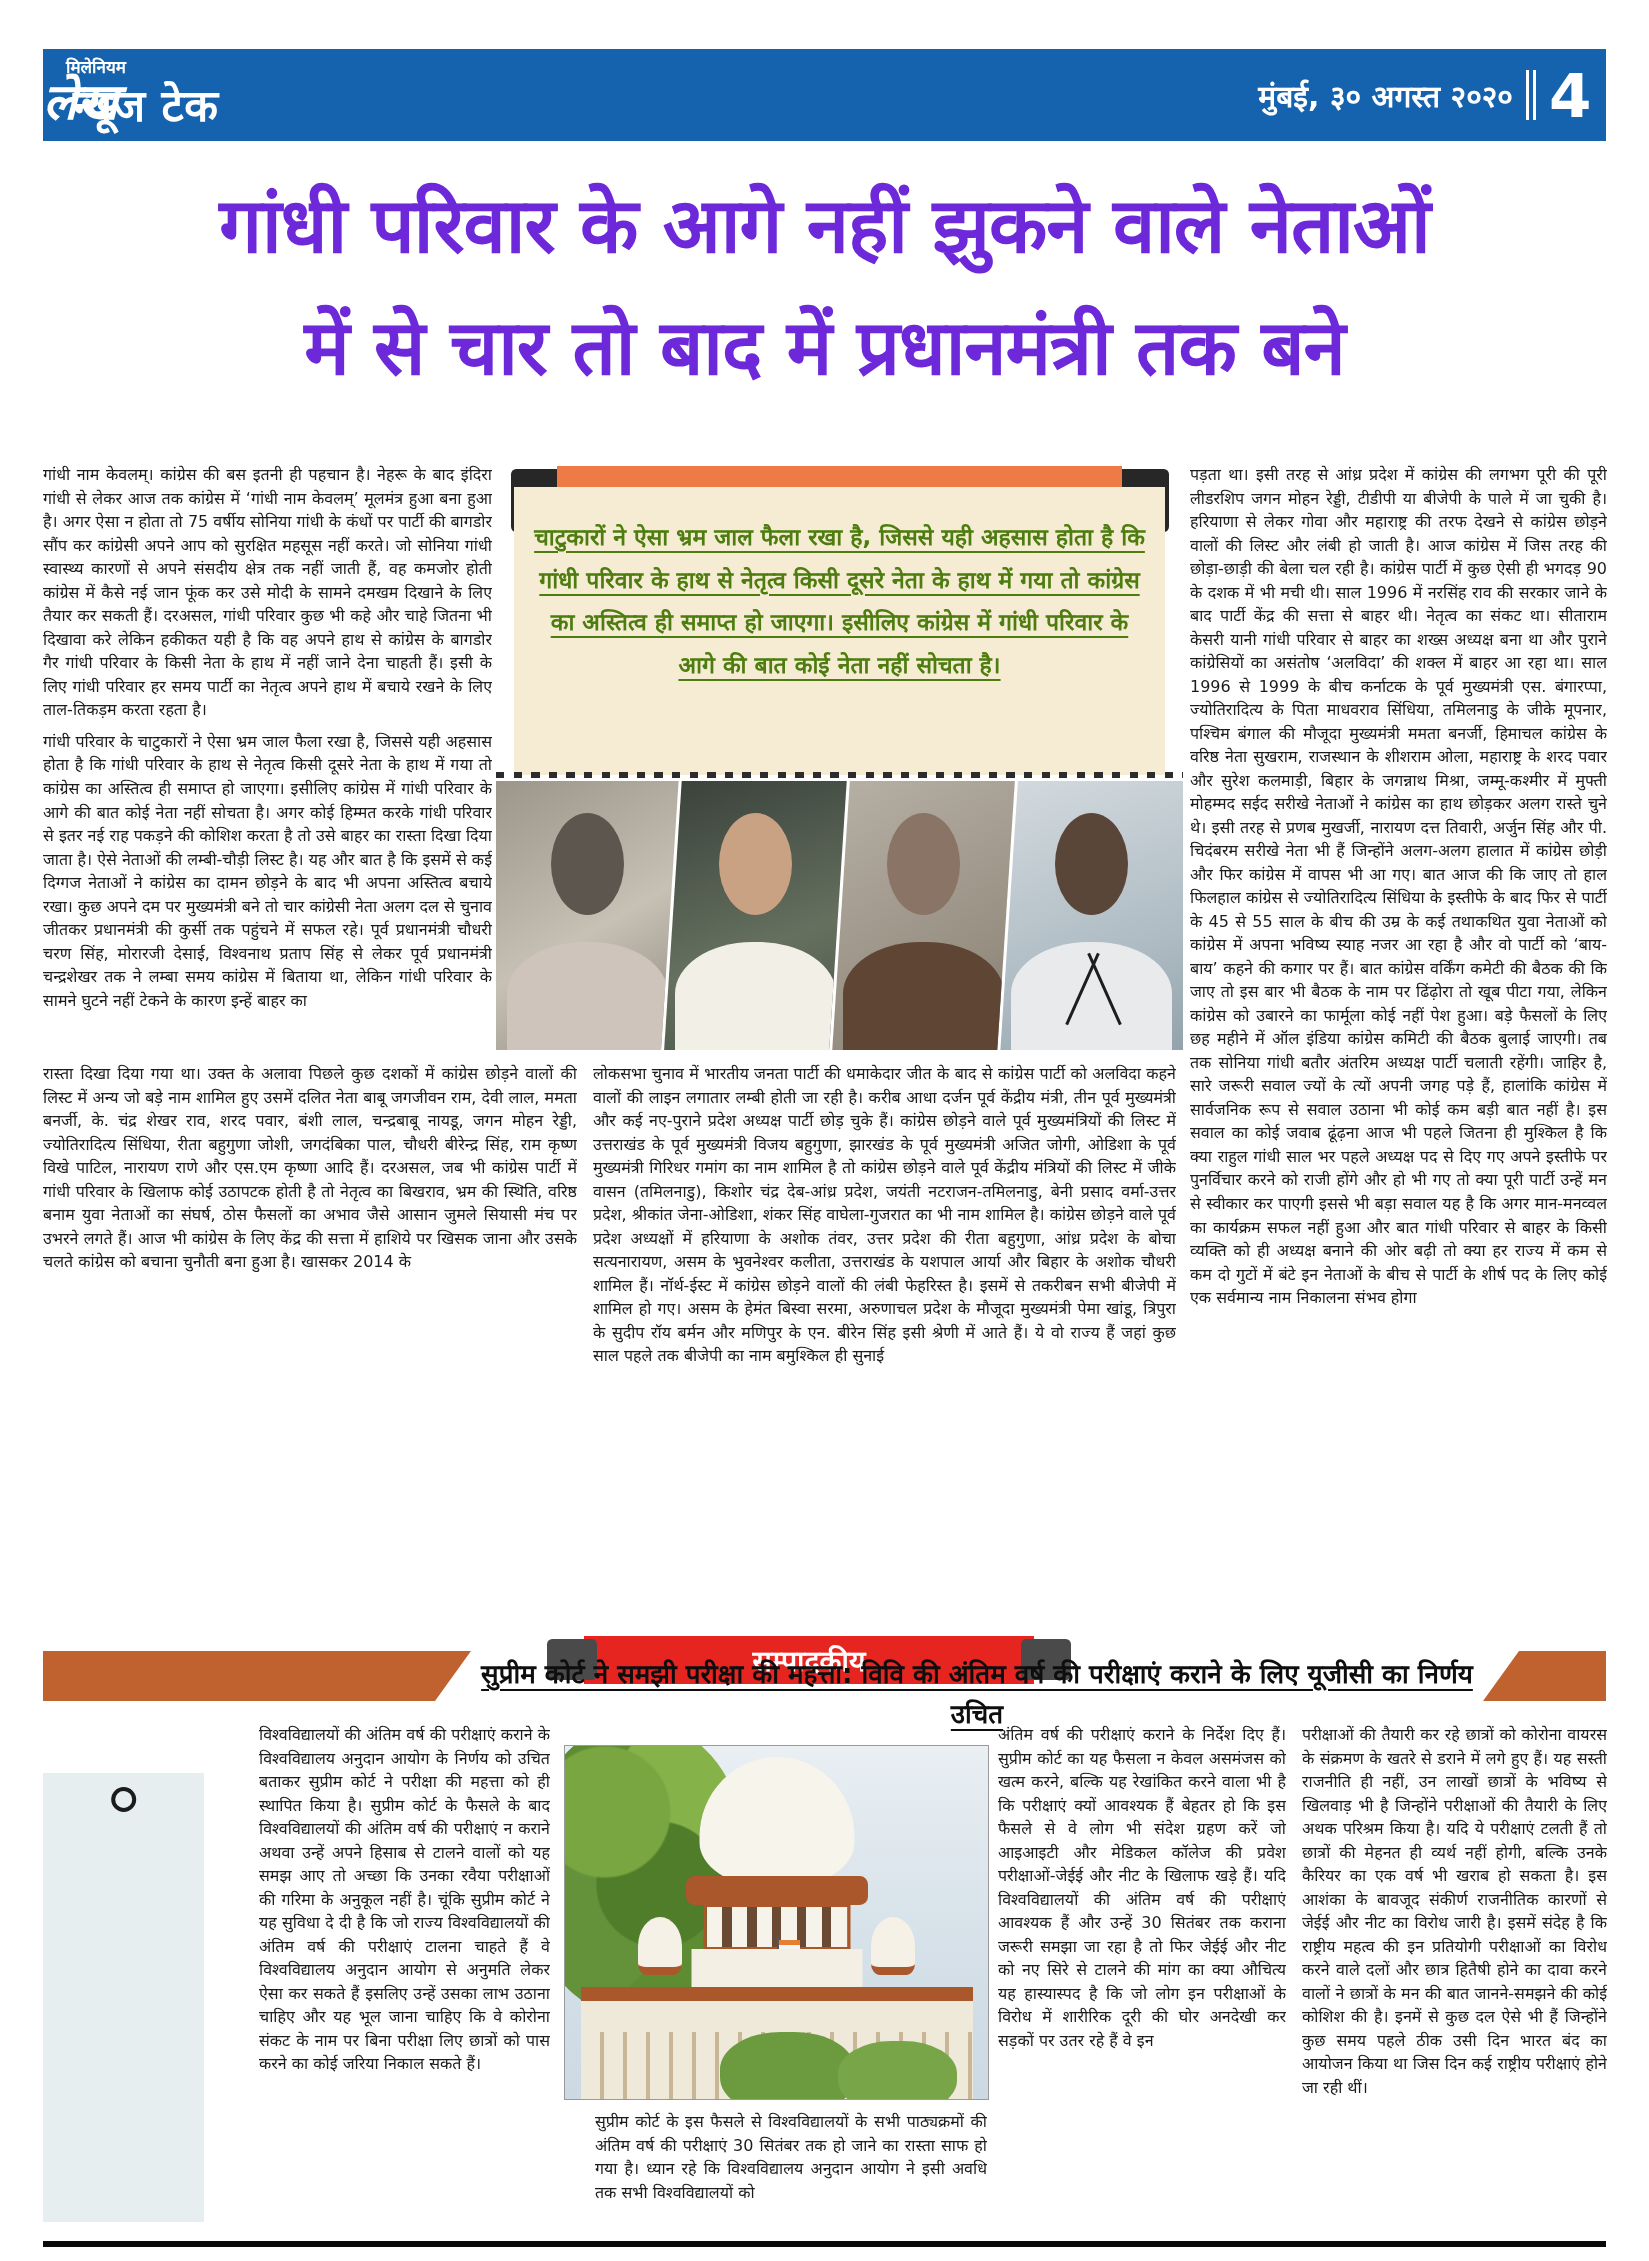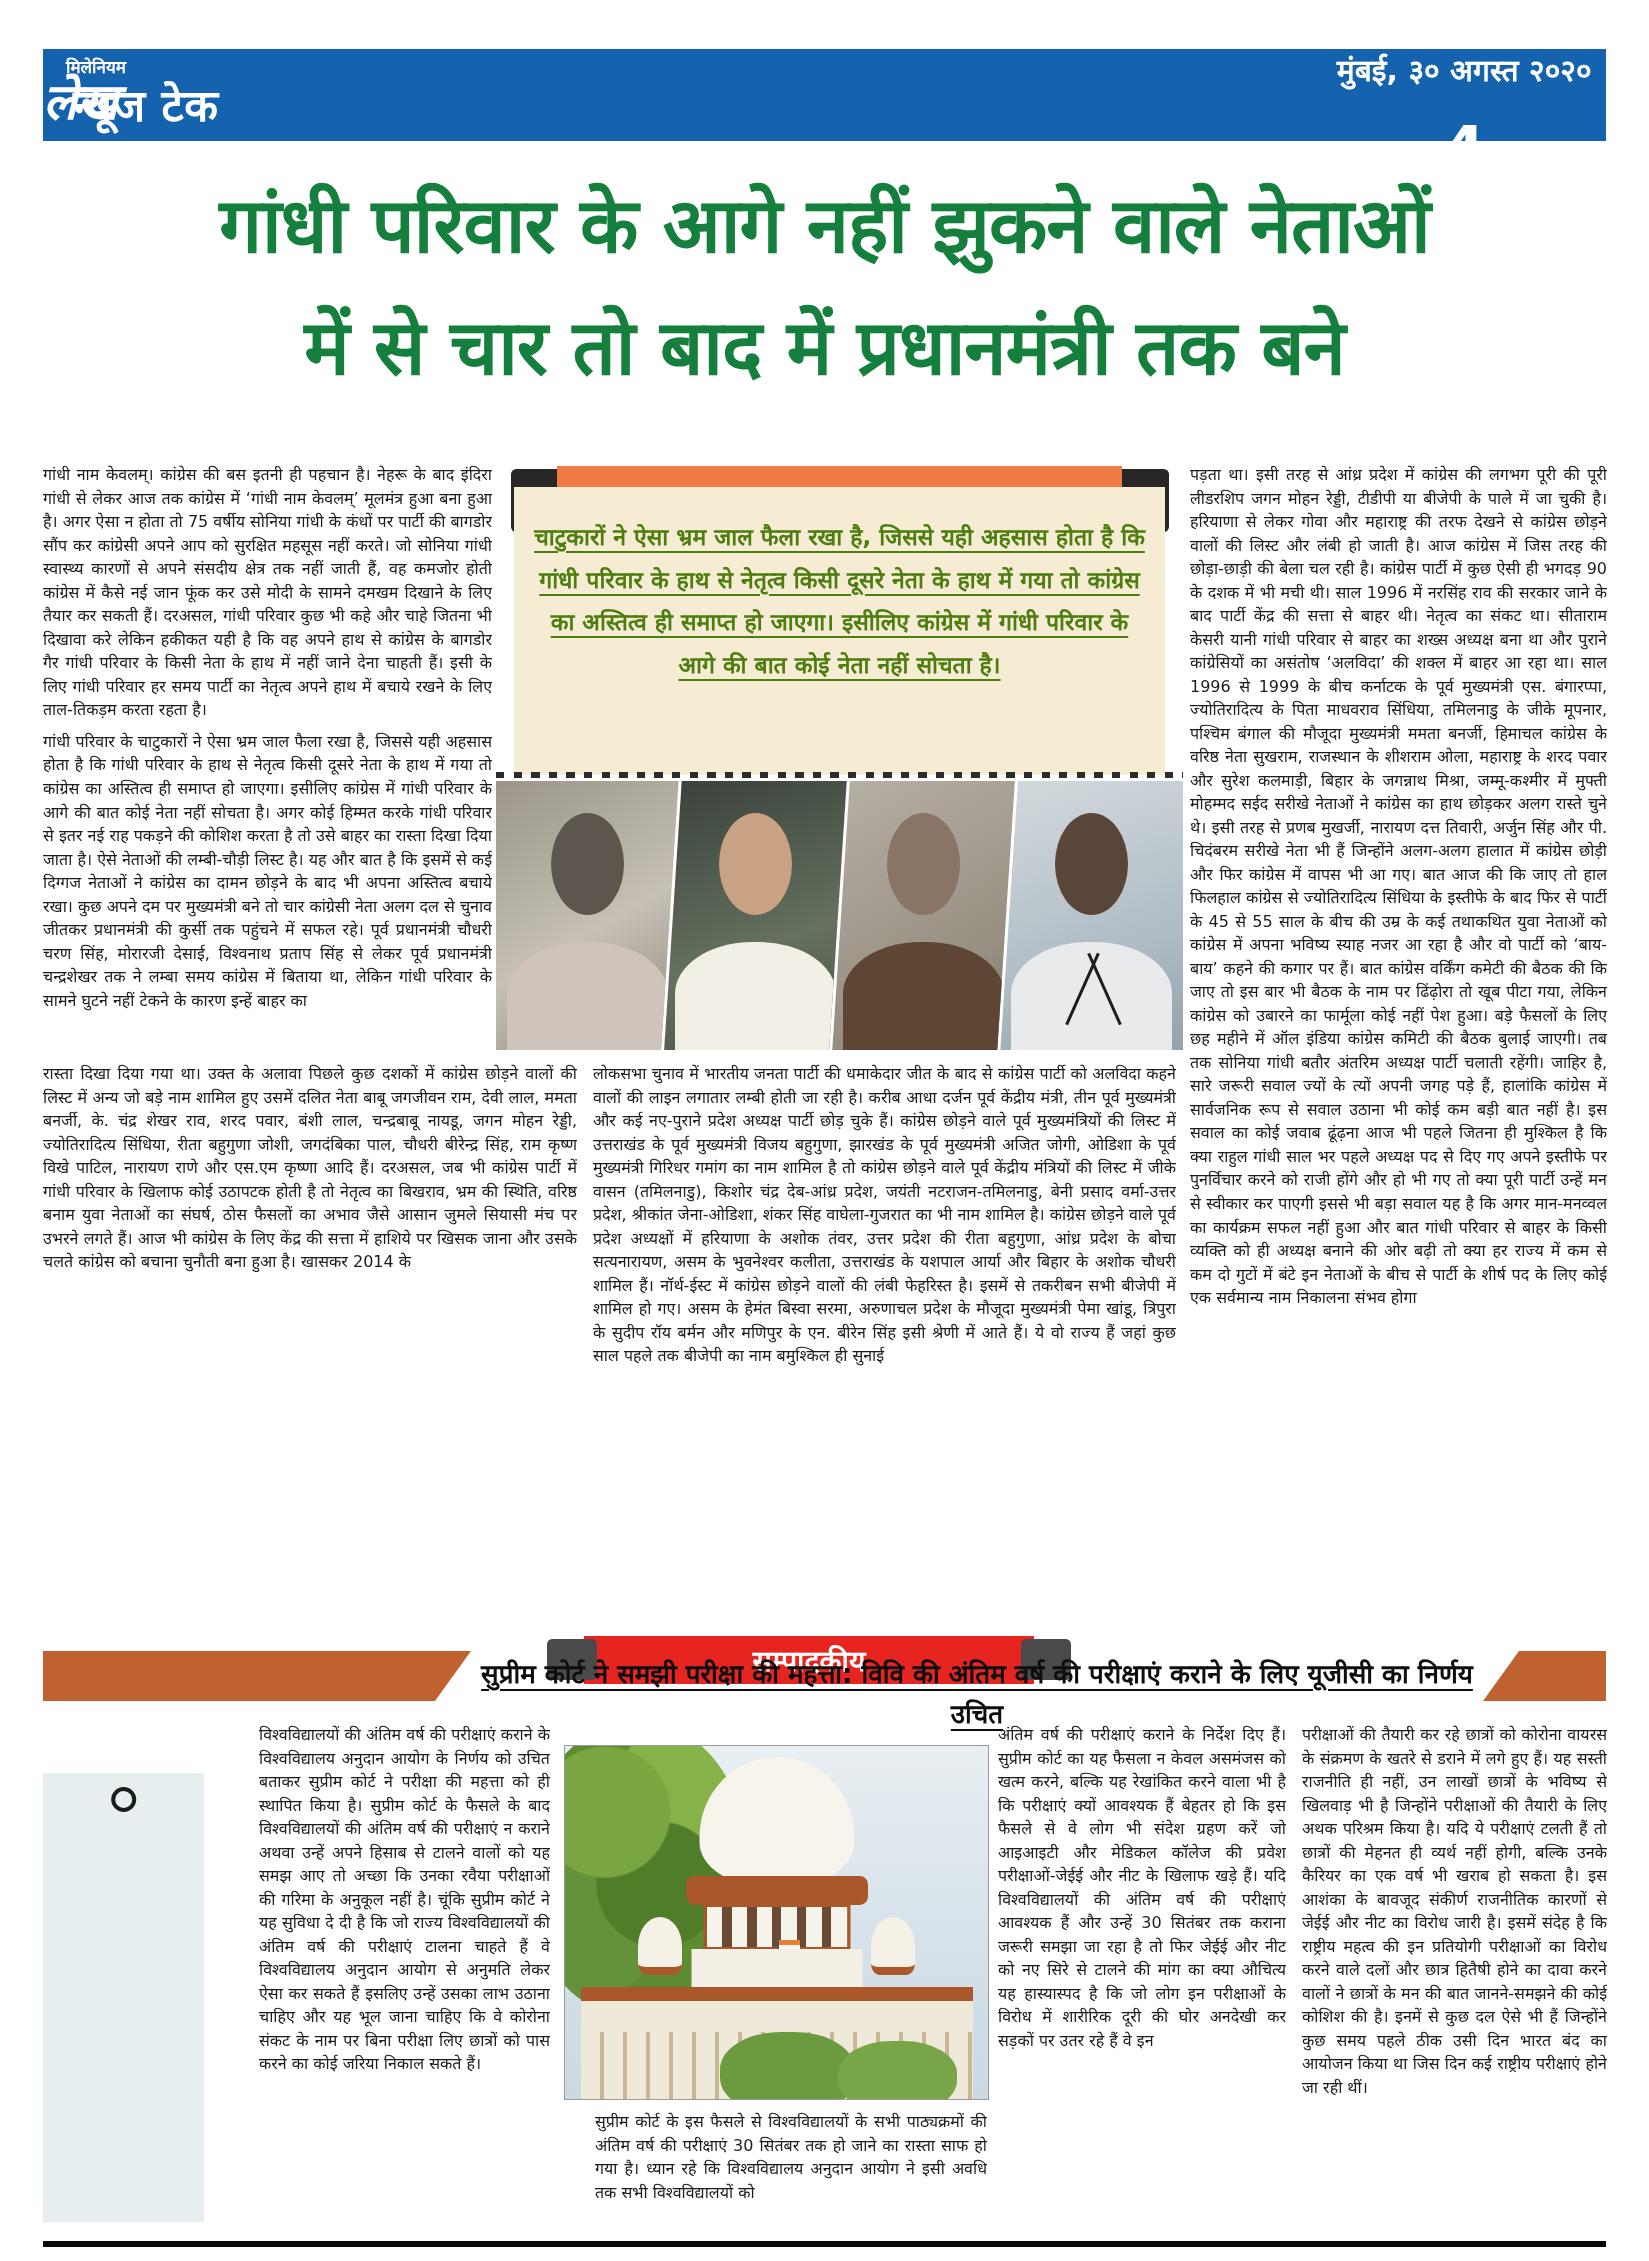--- a/index.html
+++ b/index.html
@@ -6,26 +6,26 @@
   body{
     width:1650px;height:2261px;position:relative;background:#ffffff;
     font-family:"DejaVu Sans","Liberation Sans",sans-serif;color:#141414;
   }
   .abs{position:absolute;}
   
   #masthead{left:43px;top:49px;width:1563px;height:92px;background:#1563ae;color:#fff;}
   #brand-small{left:23px;top:6.2px;font-size:17px;font-weight:700;}
   #brand{left:21px;top:25px;font-size:44px;font-weight:800;letter-spacing:0.5px;margin-left:9px;}
   #section-label{left:0;right:0;top:16.6px;text-align:left;font-size:50px;font-weight:800;font-style:italic;}
-  #masthead-right{right:14.5px;top:0;height:100%;display:flex;align-items:center;gap:13.5px;flex-direction:column;}
+  #masthead-right{right:14.5px;top:0;height:100%;display:flex;align-items:center;gap:13.5px;}
   #dateline{font-size:30px;font-weight:700;}
   #page-sep{width:0;height:50px;border-left:3.1px solid #fff;border-right:3.1px solid #fff;padding-left:3.1px;}
   #page-number{font-size:61px;font-weight:800;line-height:1;}
   
-  #headline{left:43px;top:165px;width:1563px;text-align:center;color:#15803d;
+  #headline{left:43px;top:165px;width:1563px;text-align:center;color:#6d28d9;
     font-size:76px;font-weight:800;line-height:1.6;letter-spacing:-1px;}
   
   .bodytext{font-size:16px;line-height:1.47;text-align:justify;color:#1b1b1b;overflow:hidden;}
   .bodytext p{margin:0 0 8.3px 0;}
   #lead-col1{left:43px;top:463px;width:449px;height:595px;}
   #lead-col1-cont{left:43px;top:1062px;width:534px;height:577px;}
   #lead-midtext{left:593px;top:1062px;width:583px;height:577px;}
   #lead-rightcol{left:1190px;top:463px;width:417px;height:1175px;}
   
   #pullquote{left:496px;top:466px;width:687px;height:309px;}

